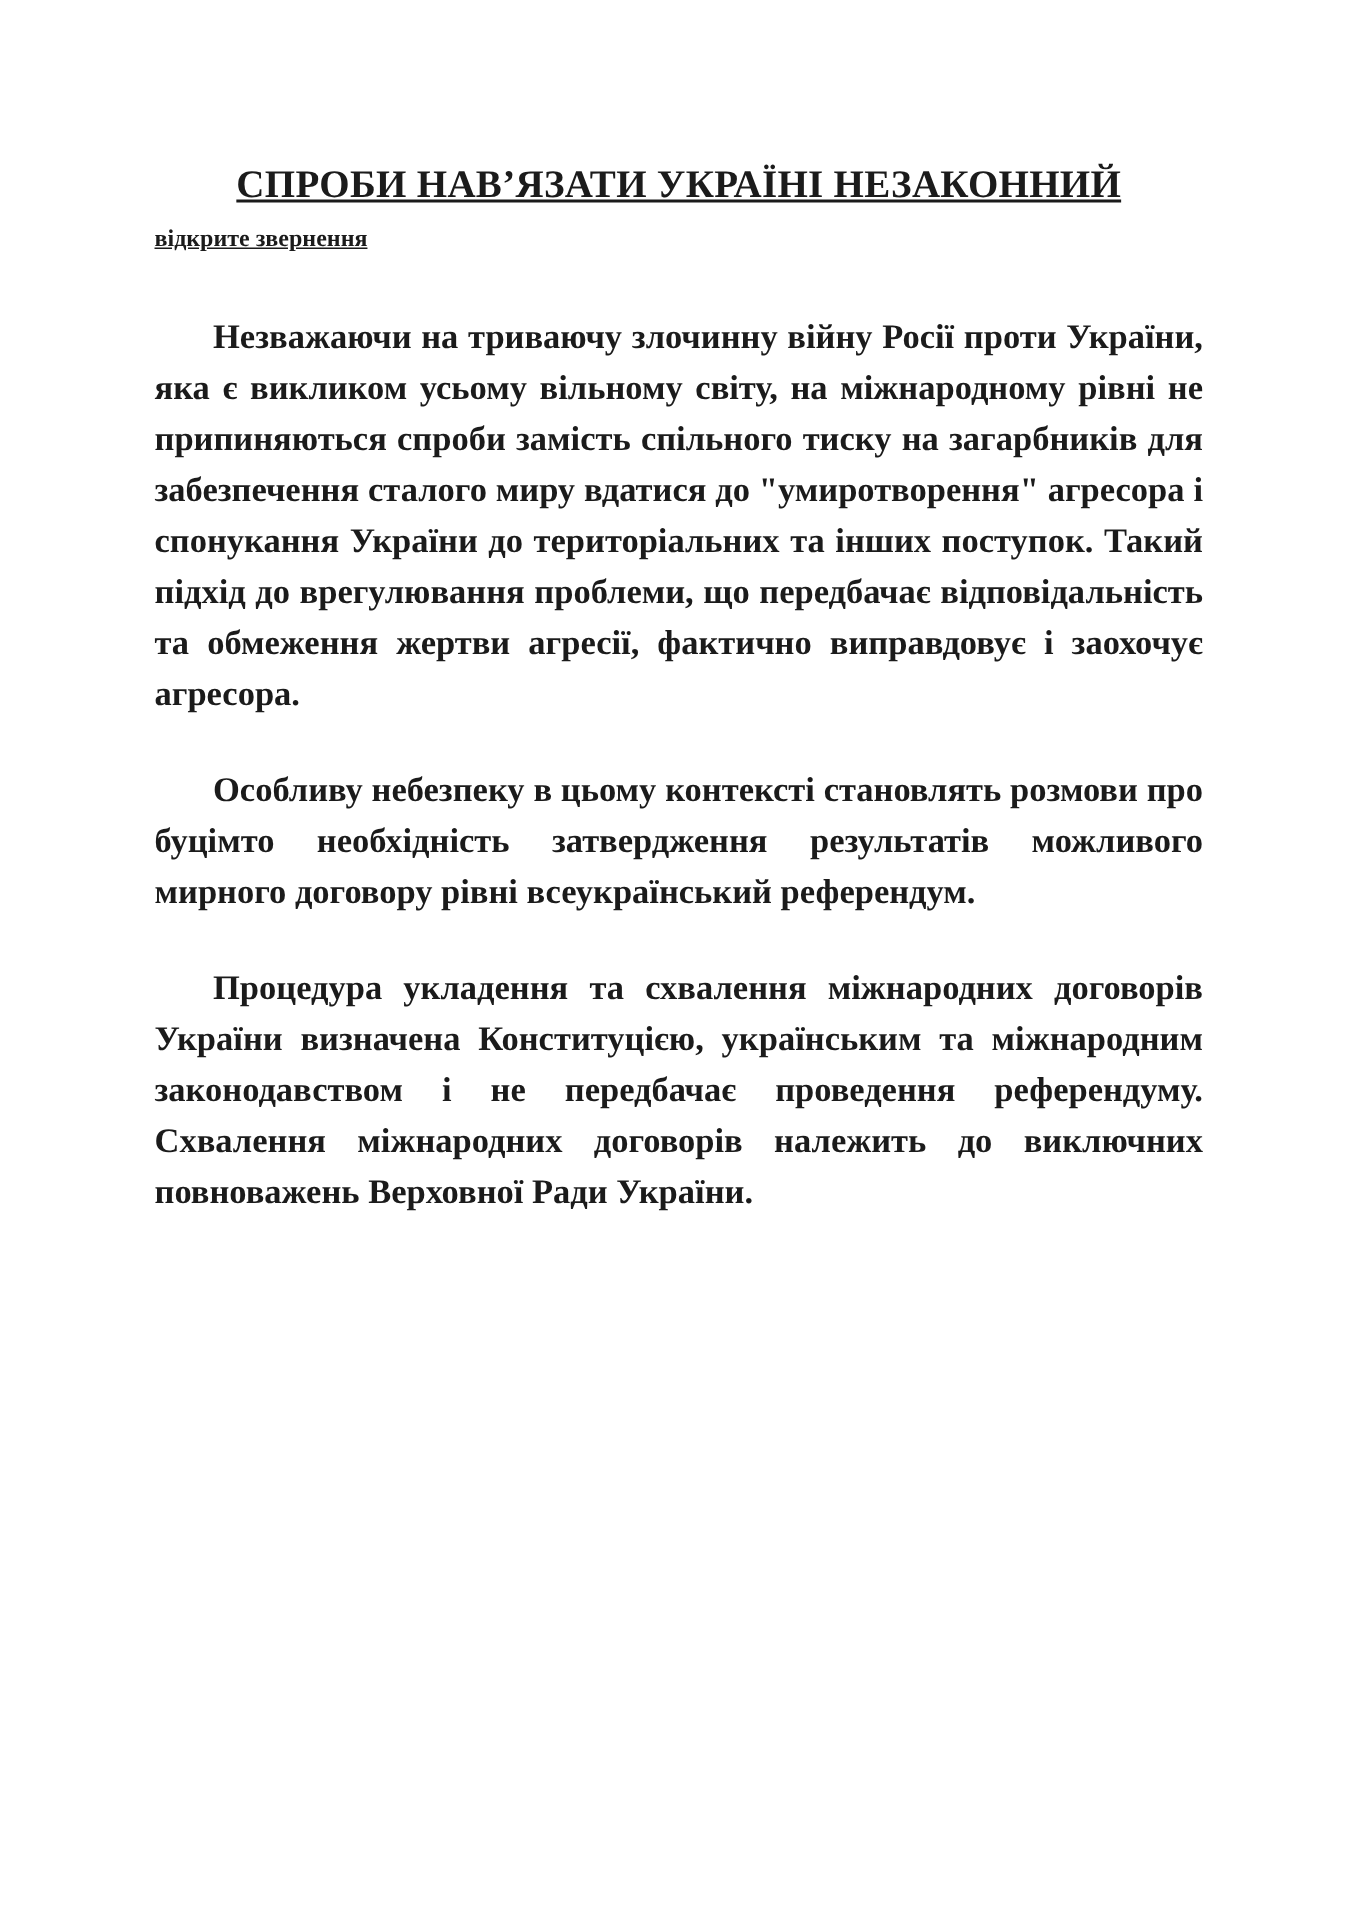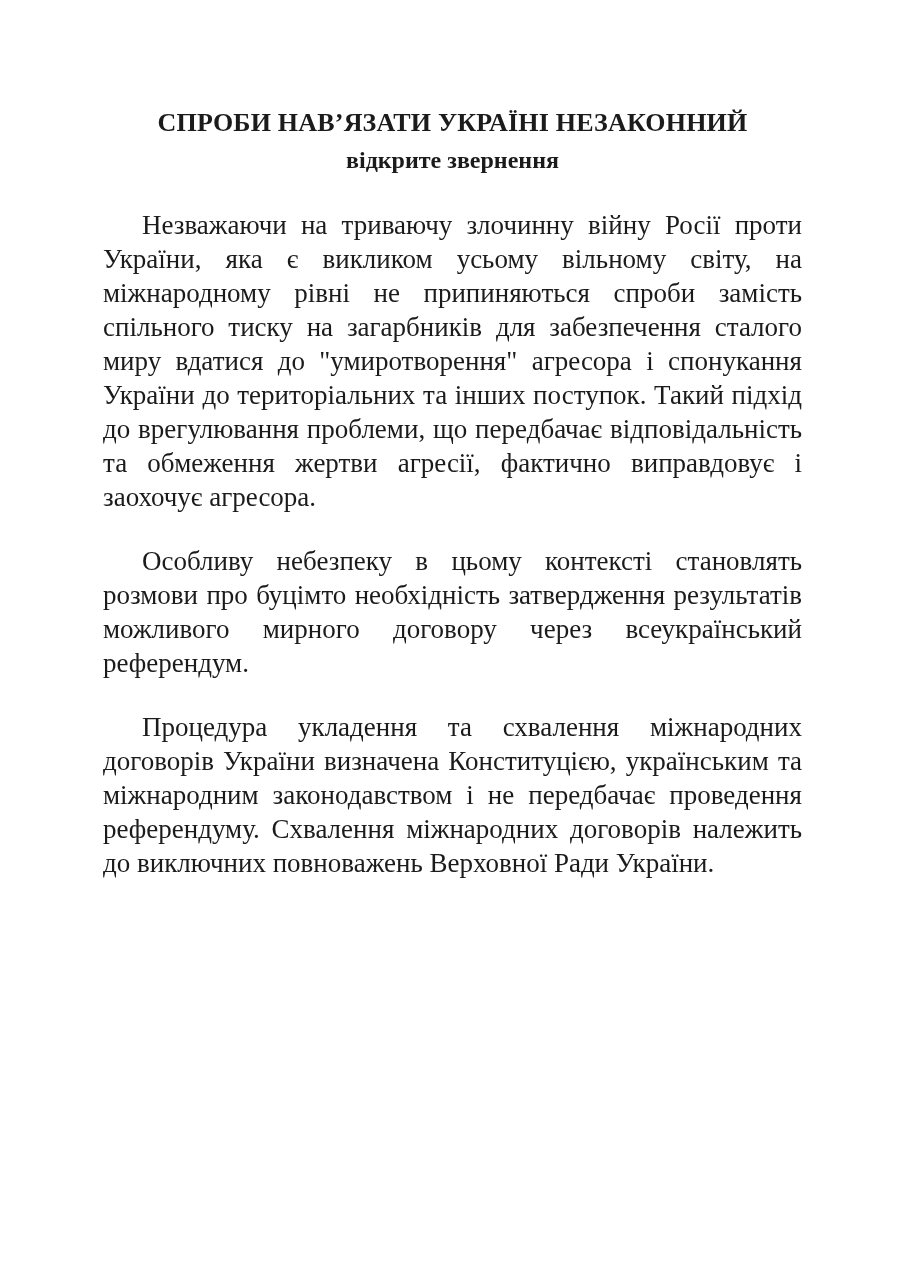--- a/index.html
+++ b/index.html
@@ -19,42 +19,44 @@
     color: #1b1b1b;
     overflow: hidden;
   }
   .doc-title {
     margin: 0;
     font-size: 26px;
     font-weight: bold;
     line-height: 38px;
     text-align: center;
     letter-spacing: 0.2px;
+    text-decoration: underline;
   }
   .doc-subtitle {
     margin: 0 0 30px 0;
-    font-size: 24px;
+    font-size: 16px;
     font-weight: bold;
     line-height: 36px;
-    text-align: center;
+    text-decoration: underline;
   }
   .doc-body p {
     margin: 0 0 30px 0;
-    font-size: 27px;
+    font-size: 23px;
     line-height: 34px;
     text-align: justify;
     text-indent: 39px;
+    font-weight: bold;
   }
 </style>
 </head>
 <body>
 
 <div class="page" style="color: rgb(27, 27, 27); background: rgb(255, 255, 255);">
   <h1 class="doc-title">
     <div>СПРОБИ НАВ’ЯЗАТИ УКРАЇНІ НЕЗАКОННИЙ</div>
   </h1>
   <h2 class="doc-subtitle">відкрите звернення</h2>
   <div class="doc-body">
     <p>Незважаючи на триваючу злочинну війну Росії проти України, яка є викликом усьому вільному світу, на міжнародному рівні не припиняються спроби замість спільного тиску на загарбників для забезпечення сталого миру вдатися до "умиротворення" агресора і спонукання України до територіальних та інших поступок. Такий підхід до врегулювання проблеми, що передбачає відповідальність та обмеження жертви агресії, фактично виправдовує і заохочує агресора.</p>
-    <p>Особливу небезпеку в цьому контексті становлять розмови про буцімто необхідність затвердження результатів можливого мирного договору через всеукраїнський референдум.</p>
+    <p>Особливу небезпеку в цьому контексті становлять розмови про буцімто необхідність затвердження результатів можливого мирного договору рівні всеукраїнський референдум.</p>
     <p>Процедура укладення та схвалення міжнародних договорів України визначена Конституцією, українським та міжнародним законодавством і не передбачає проведення референдуму. Схвалення міжнародних договорів належить до виключних повноважень Верховної Ради України.</p>
   </div>
 </div>
 
 </body></html>

